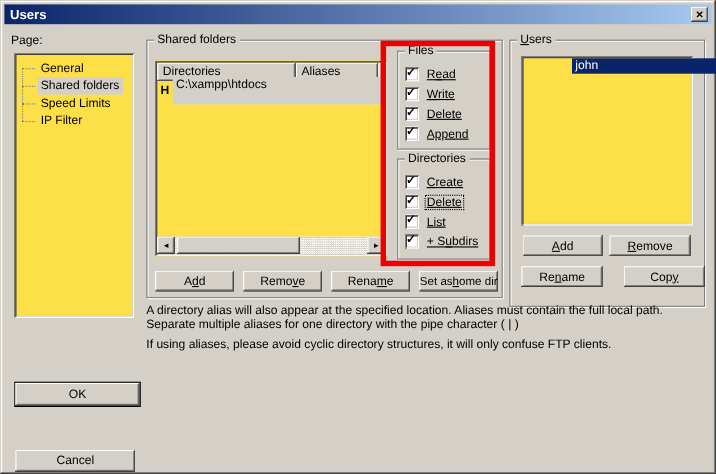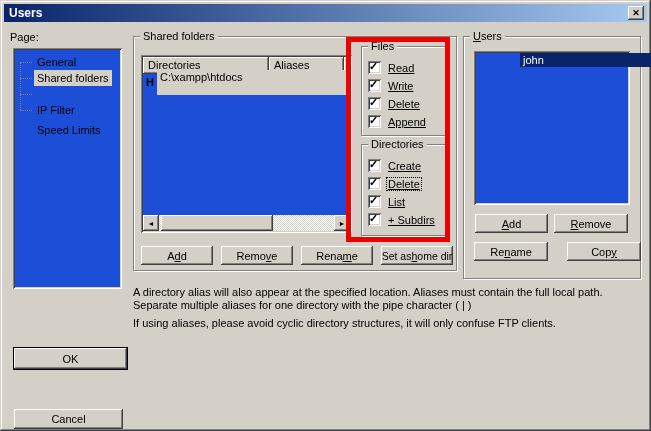--- a/index.html
+++ b/index.html
@@ -10,21 +10,21 @@
   html,body{margin:0;padding:0;}
   body{font-family:"Liberation Sans",sans-serif;font-size:11px;color:#000;background:#808080;}
   #app{position:relative;width:651px;height:431px;background:var(--face);overflow:hidden;
        box-shadow:inset -1px -1px 0 #404040, inset 1px 1px 0 var(--face),
                   inset -2px -2px 0 #808080, inset 2px 2px 0 #ffffff;}
   .abs{position:absolute;}
 
   
   .raised{background:var(--face);
     box-shadow:inset -1px -1px 0 #404040, inset 1px 1px 0 #ffffff, inset -2px -2px 0 #808080;}
-  .sunken{background:#1d4ed8;
+  .sunken{background:#fde047;
     box-shadow:inset 1px 1px 0 #808080, inset -1px -1px 0 #ffffff,
                inset 2px 2px 0 #404040, inset -2px -2px 0 var(--face);}
   .btn{background:var(--face);text-align:center;
     box-shadow:inset -1px -1px 0 #404040, inset 1px 1px 0 #ffffff, inset -2px -2px 0 #808080;
     display:flex;align-items:center;justify-content:center;white-space:nowrap;cursor:default;}
   .btn-default{box-shadow:inset -1px -1px 0 #404040, inset 1px 1px 0 #ffffff,
                inset -2px -2px 0 #808080, 0 0 0 1px #000;}
   .groupbox{border:1px solid #808080;box-shadow:1px 1px 0 #fff, inset 1px 1px 0 #fff;}
   .group-label{position:absolute;top:-7px;left:6px;background:var(--face);padding:0 3px;white-space:nowrap;}
 
@@ -67,21 +67,21 @@
 
   
   .userlist{left:474px;top:51px;width:156px;height:154px;}
   .user-row{position:absolute;left:2px;top:2px;width:152px;height:14px;line-height:14px;padding-left:3px;box-sizing:border-box;cursor:default;}
   .user-row.selected{background:var(--selection);color:#fff;margin-left:44px;}
 
   
   .hl-rect{left:346px;top:37px;width:104px;height:205px;border:5px solid var(--highlight-box);
     box-sizing:border-box;pointer-events:none;z-index:50;background:transparent;}
 
-  .note{line-height:13px;margin-top:10px;}
+  .note{line-height:13px;}
   u{text-decoration:underline;}
 </style>
 </head>
 <body>
 
 <div id="app">
 
   <div class="abs titlebar">
     <span>Users</span>
     <div class="btn close-btn">✕</div>
@@ -89,21 +89,21 @@
 
   <div class="abs" style="left:10px;top:31px;">Page:</div>
   <div class="abs tree sunken">
     <div class="tree-vline"></div>
     <div class="tree-dash" style="top:14px;"></div>
     <div class="tree-dash" style="top:30px;"></div>
     <div class="tree-dash" style="top:46px;"></div>
     <div class="tree-dash" style="top:62px;"></div>
     <div class="tree-item" style="top:6px;">General</div>
     <div class="tree-item selected" style="top:22px;">Shared folders</div>
-    <div class="tree-item" style="top:38px;margin-top:36px;">Speed Limits</div>
+    <div class="tree-item" style="top:38px;">Speed Limits</div>
     <div class="tree-item" style="top:54px;">IP Filter</div>
   </div>
 
   <div class="abs groupbox" style="left:133px;top:36px;width:322px;height:233px;">
     <span class="group-label">Shared folders</span>
   </div>
 
   <div class="abs lv sunken">
     <div class="lv-header">
       <div class="lv-hcell" style="width:126px;">Directories</div>

